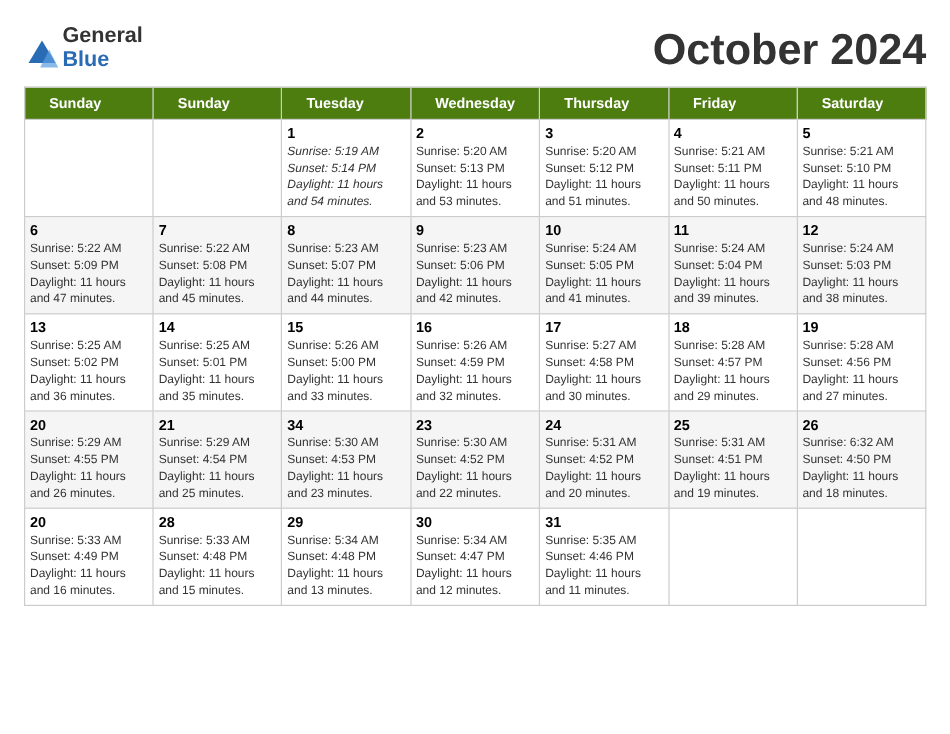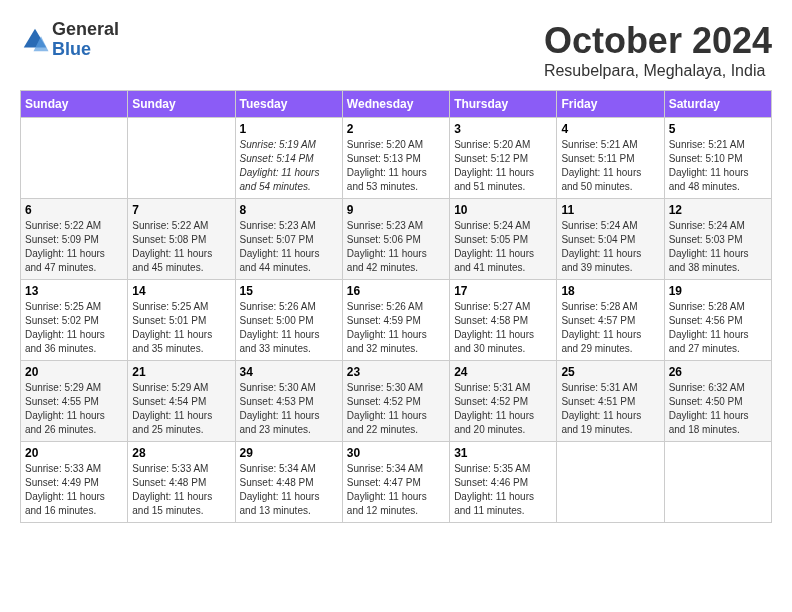--- a/index.html
+++ b/index.html
@@ -11,21 +11,21 @@
       padding: 20px;
     }
     .header {
       display: flex;
       justify-content: space-between;
       align-items: flex-start;
       margin-bottom: 10px;
     }
     .logo {
       display: flex;
-      align-items: center;
+      align-items: flex-end;
     }
     .logo-text {
       display: flex;
       flex-direction: column;
       line-height: 1.1;
     }
     .logo-general {
       font-size: 18px;
       font-weight: bold;
       color: #333;
@@ -50,23 +50,23 @@
     .location {
       font-size: 16px;
       color: #333;
     }
     .calendar {
       width: 100%;
       border-collapse: collapse;
       font-size: 11px;
     }
     .calendar th {
-      background-color: #8b5cf6;
+      background-color: #4d7c0f;
       color: #fff;
-      padding: 6px 4px;
+      padding: 6px 20px;
       text-align: left;
       font-size: 12px;
       border: 1px solid #ccc;
     }
     .calendar td {
       border: 1px solid #ccc;
       vertical-align: top;
       padding: 4px;
       width: 107px;
       min-height: 80px;
@@ -99,21 +99,20 @@
       <polygon points="20,5 35,30 5,30" fill="#2a6bb5"></polygon>
       <polygon points="28,15 38,35 18,35" fill="#5a9de0" opacity="0.7"></polygon>
     </svg>
     <div class="logo-text">
       <span class="logo-general">General</span>
       <span class="logo-blue">Blue</span>
     </div>
   </div>
   <div class="title-block">
     <div class="month-title">October 2024</div>
-    <div class="location">Resubelpara, Meghalaya, India</div>
   </div>
 </div>
 
 <table class="calendar">
   <thead>
     <tr>
     <th>Sunday</th>
         <th>Sunday</th>
         <th>Tuesday</th>
         <th>Wednesday</th>

